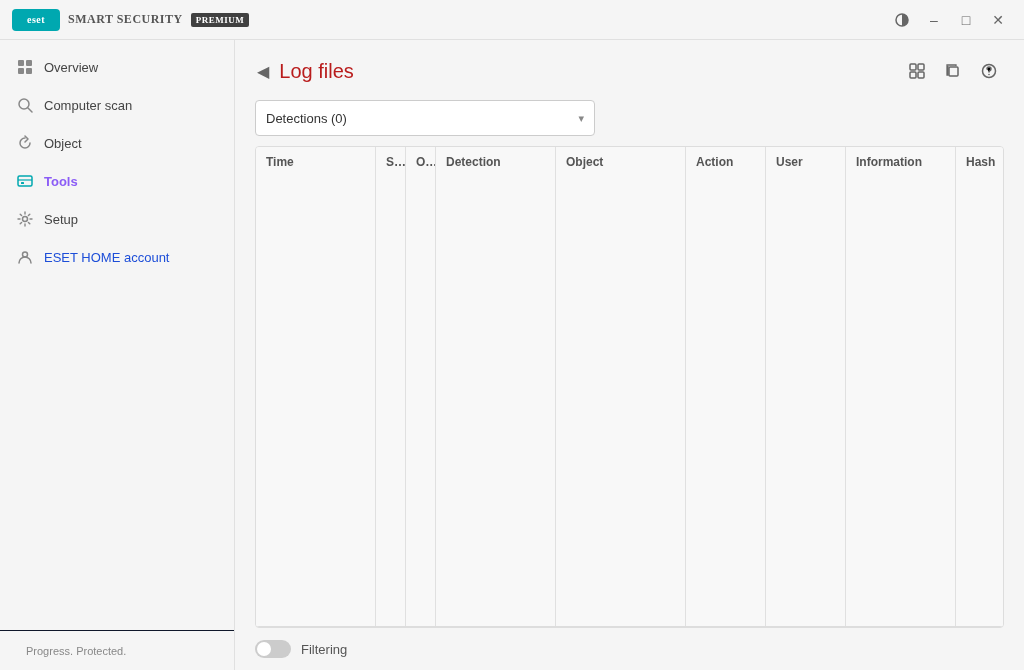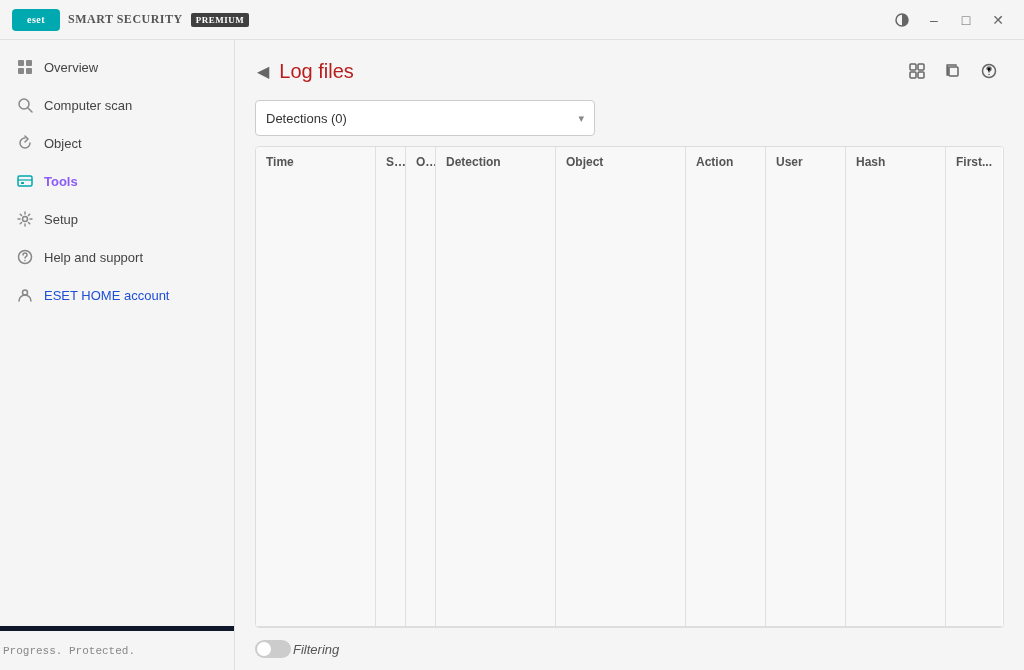--- a/index.html
+++ b/index.html
@@ -125,23 +125,22 @@
       height: 18px;
       display: flex;
       align-items: center;
       justify-content: center;
       flex-shrink: 0;
       color: inherit;
     }
     .nav-icon svg { width: 16px; height: 16px; }
 
     .sidebar-footer {
-      padding: 12px 3px;
-      border-top: 5px solid #0f172a;
-      font-family: Liberation Mono, monospace;
+      padding: 12px 26px;
+      border-top: 1px solid #0f172a;
     }
     .status-text {
       font-size: 11px;
       color: #888;
     }
 
     
     .content {
       flex: 1;
       display: flex;
@@ -254,23 +253,22 @@
       flex: 1;
       overflow-y: auto;
       background: white;
     }
 
     
     .filtering-bar {
       padding: 12px 20px;
       display: flex;
       align-items: center;
-      gap: 2px;
+      gap: 10px;
       flex-shrink: 0;
-      font-style: italic;
     }
     .toggle-switch {
       width: 36px;
       height: 18px;
       background: #ccc;
       border-radius: 9px;
       position: relative;
       cursor: pointer;
     }
     .toggle-switch .knob {
@@ -371,30 +369,20 @@
         <div class="nav-item">
           <div class="nav-icon">
             <svg viewBox="0 0 16 16" fill="none" xmlns="http://www.w3.org/2000/svg">
               <circle cx="8" cy="8" r="2.5" stroke="#888" stroke-width="1.5"></circle>
               <path d="M8 1v2M8 13v2M1 8h2M13 8h2M3.2 3.2l1.4 1.4M11.4 11.4l1.4 1.4M3.2 12.8l1.4-1.4M11.4 4.6l1.4-1.4" stroke="#888" stroke-width="1.4" stroke-linecap="round"></path>
             </svg>
           </div>
           <span>Setup</span>
         </div>
 
-        <div class="nav-item">
-          <div class="nav-icon">
-            <svg viewBox="0 0 16 16" fill="none" xmlns="http://www.w3.org/2000/svg">
-              <circle cx="8" cy="8" r="6.5" stroke="#888" stroke-width="1.5"></circle>
-              <path d="M6 6c0-1.1.9-2 2-2s2 .9 2 2c0 .9-.6 1.5-1.3 1.9C8 8.3 8 9 8 9" stroke="#888" stroke-width="1.5" stroke-linecap="round"></path>
-              <circle cx="8" cy="11.5" r="0.8" fill="#888"></circle>
-            </svg>
-          </div>
-          <span>Help and support</span>
-        </div>
 
         <div class="nav-item">
           <div class="nav-icon">
             <svg viewBox="0 0 16 16" fill="none" xmlns="http://www.w3.org/2000/svg">
               <circle cx="8" cy="5.5" r="2.5" stroke="#888" stroke-width="1.5"></circle>
               <path d="M2 14c0-3.3 2.7-6 6-6s6 2.7 6 6" stroke="#888" stroke-width="1.5" stroke-linecap="round"></path>
             </svg>
           </div>
           <span style="color: #1d4ed8;">ESET HOME account</span>
         </div>
@@ -447,20 +435,21 @@
 
       <div class="table-container">
         <div class="table-header">
           <div class="th col-time">Time</div>
           <div class="th col-s">S...</div>
           <div class="th col-o">O...</div>
           <div class="th col-detection">Detection</div>
           <div class="th col-object">Object</div>
           <div class="th col-action">Action</div>
           <div class="th col-user">User</div>
+          <div class="th col-information">Information</div>
           <div class="th col-hash">Hash</div>
           <div class="th col-first">First...</div>
         </div>
         <div class="table-body">
           
         </div>
       </div>
 
       <div class="filtering-bar">
         <div class="toggle-switch">

